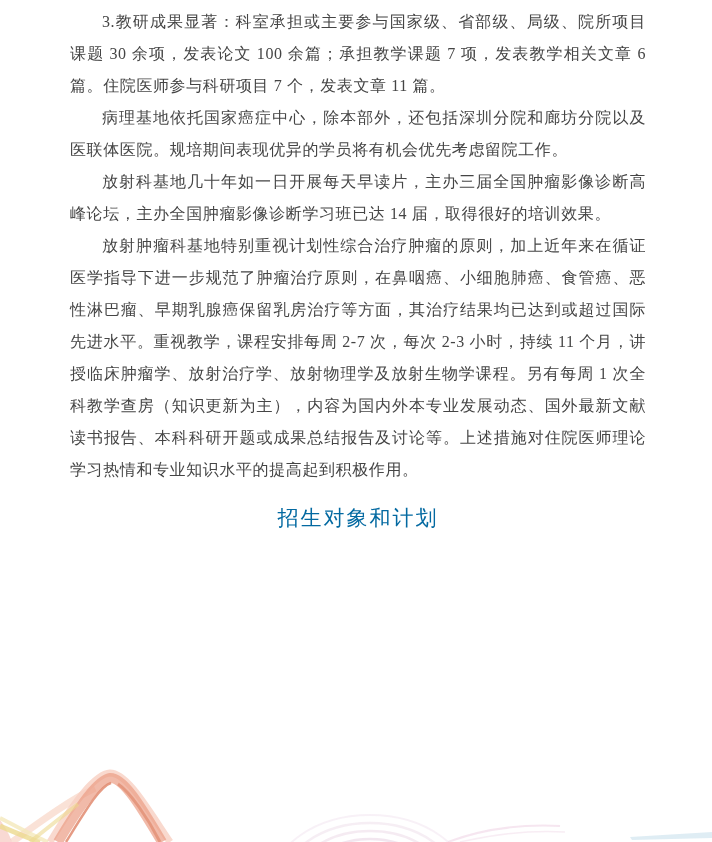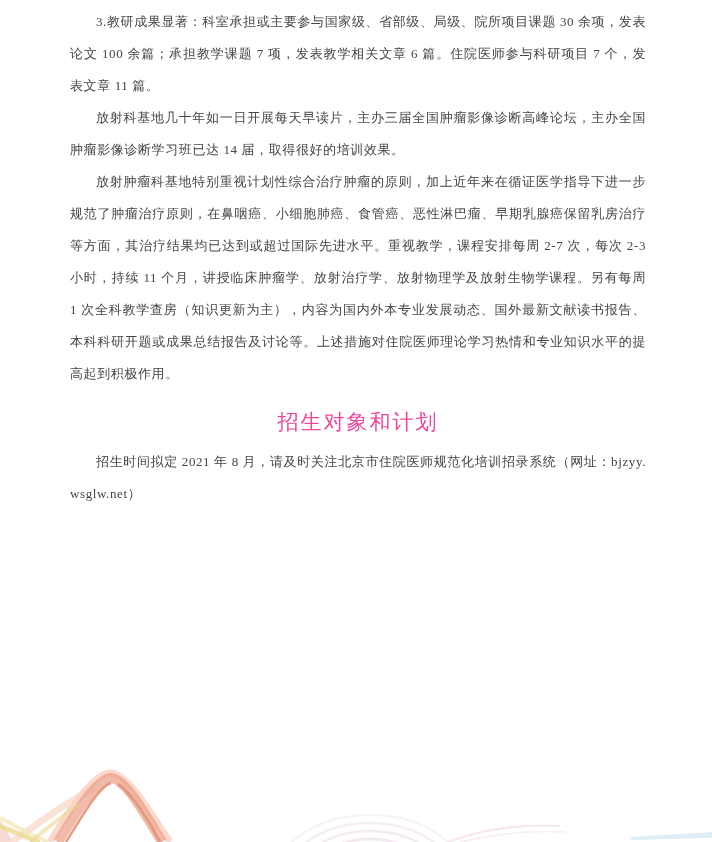--- a/index.html
+++ b/index.html
@@ -22,35 +22,35 @@
   .content {
     position: absolute;
     top: 6px;
     left: 70px;
     width: 576px;
     z-index: 2;
     color: #454545;
   }
   .content p {
     margin: 0;
-    font-size: 13px;
+    font-size: 16px;
     line-height: 32px;
     text-indent: 2em;
     text-align: justify;
     letter-spacing: 0.6px;
     word-break: break-all;
   }
   h2.section-heading {
     margin: 16px 0 8px 0;
     font-size: 21px;
     line-height: 32px;
     font-weight: normal;
     text-align: center;
     letter-spacing: 2px;
-    color: #ec4899;
+    color: #0369a1;
   }
   .deco {
     position: absolute;
     left: 0;
     top: 760px;
     width: 712px;
     height: 82px;
     z-index: 1;
     pointer-events: none;
   }
@@ -83,19 +83,19 @@
     </g>
     <g>
       <path d="M 448 82 C 480 70, 520 64, 560 66" fill="none" stroke-width="2" opacity="0.7" stroke="#f2dcea"></path>
       <path d="M 460 82 C 495 74, 530 70, 565 72" fill="none" stroke-width="1.5" opacity="0.5" stroke="#f2dcea"></path>
     </g>
     <path d="M 630 77 L 712 72 L 712 78 L 632 80 Z" opacity="0.9" fill="#dcebf3"></path>
   </svg>
 
   <div class="content">
     <p>3.教研成果显著：科室承担或主要参与国家级、省部级、局级、院所项目课题 30 余项，发表论文 100 余篇；承担教学课题 7 项，发表教学相关文章 6 篇。住院医师参与科研项目 7 个，发表文章 11 篇。</p>
+    <p>病理基地依托国家癌症中心，除本部外，还包括深圳分院和廊坊分院以及医联体医院。规培期间表现优异的学员将有机会优先考虑留院工作。</p>
     <p>放射科基地几十年如一日开展每天早读片，主办三届全国肿瘤影像诊断高峰论坛，主办全国肿瘤影像诊断学习班已达 14 届，取得很好的培训效果。</p>
     <p>放射肿瘤科基地特别重视计划性综合治疗肿瘤的原则，加上近年来在循证医学指导下进一步规范了肿瘤治疗原则，在鼻咽癌、小细胞肺癌、食管癌、恶性淋巴瘤、早期乳腺癌保留乳房治疗等方面，其治疗结果均已达到或超过国际先进水平。重视教学，课程安排每周 2-7 次，每次 2-3 小时，持续 11 个月，讲授临床肿瘤学、放射治疗学、放射物理学及放射生物学课程。另有每周 1 次全科教学查房（知识更新为主），内容为国内外本专业发展动态、国外最新文献读书报告、本科科研开题或成果总结报告及讨论等。上述措施对住院医师理论学习热情和专业知识水平的提高起到积极作用。</p>
     <h2 class="section-heading">招生对象和计划</h2>
-    <p>招生时间拟定 2021 年 8 月，请及时关注北京市住院医师规范化培训招录系统（网址：bjzyy.wsglw.net）</p>
   </div>
 
 </div>
 
 </body></html>

